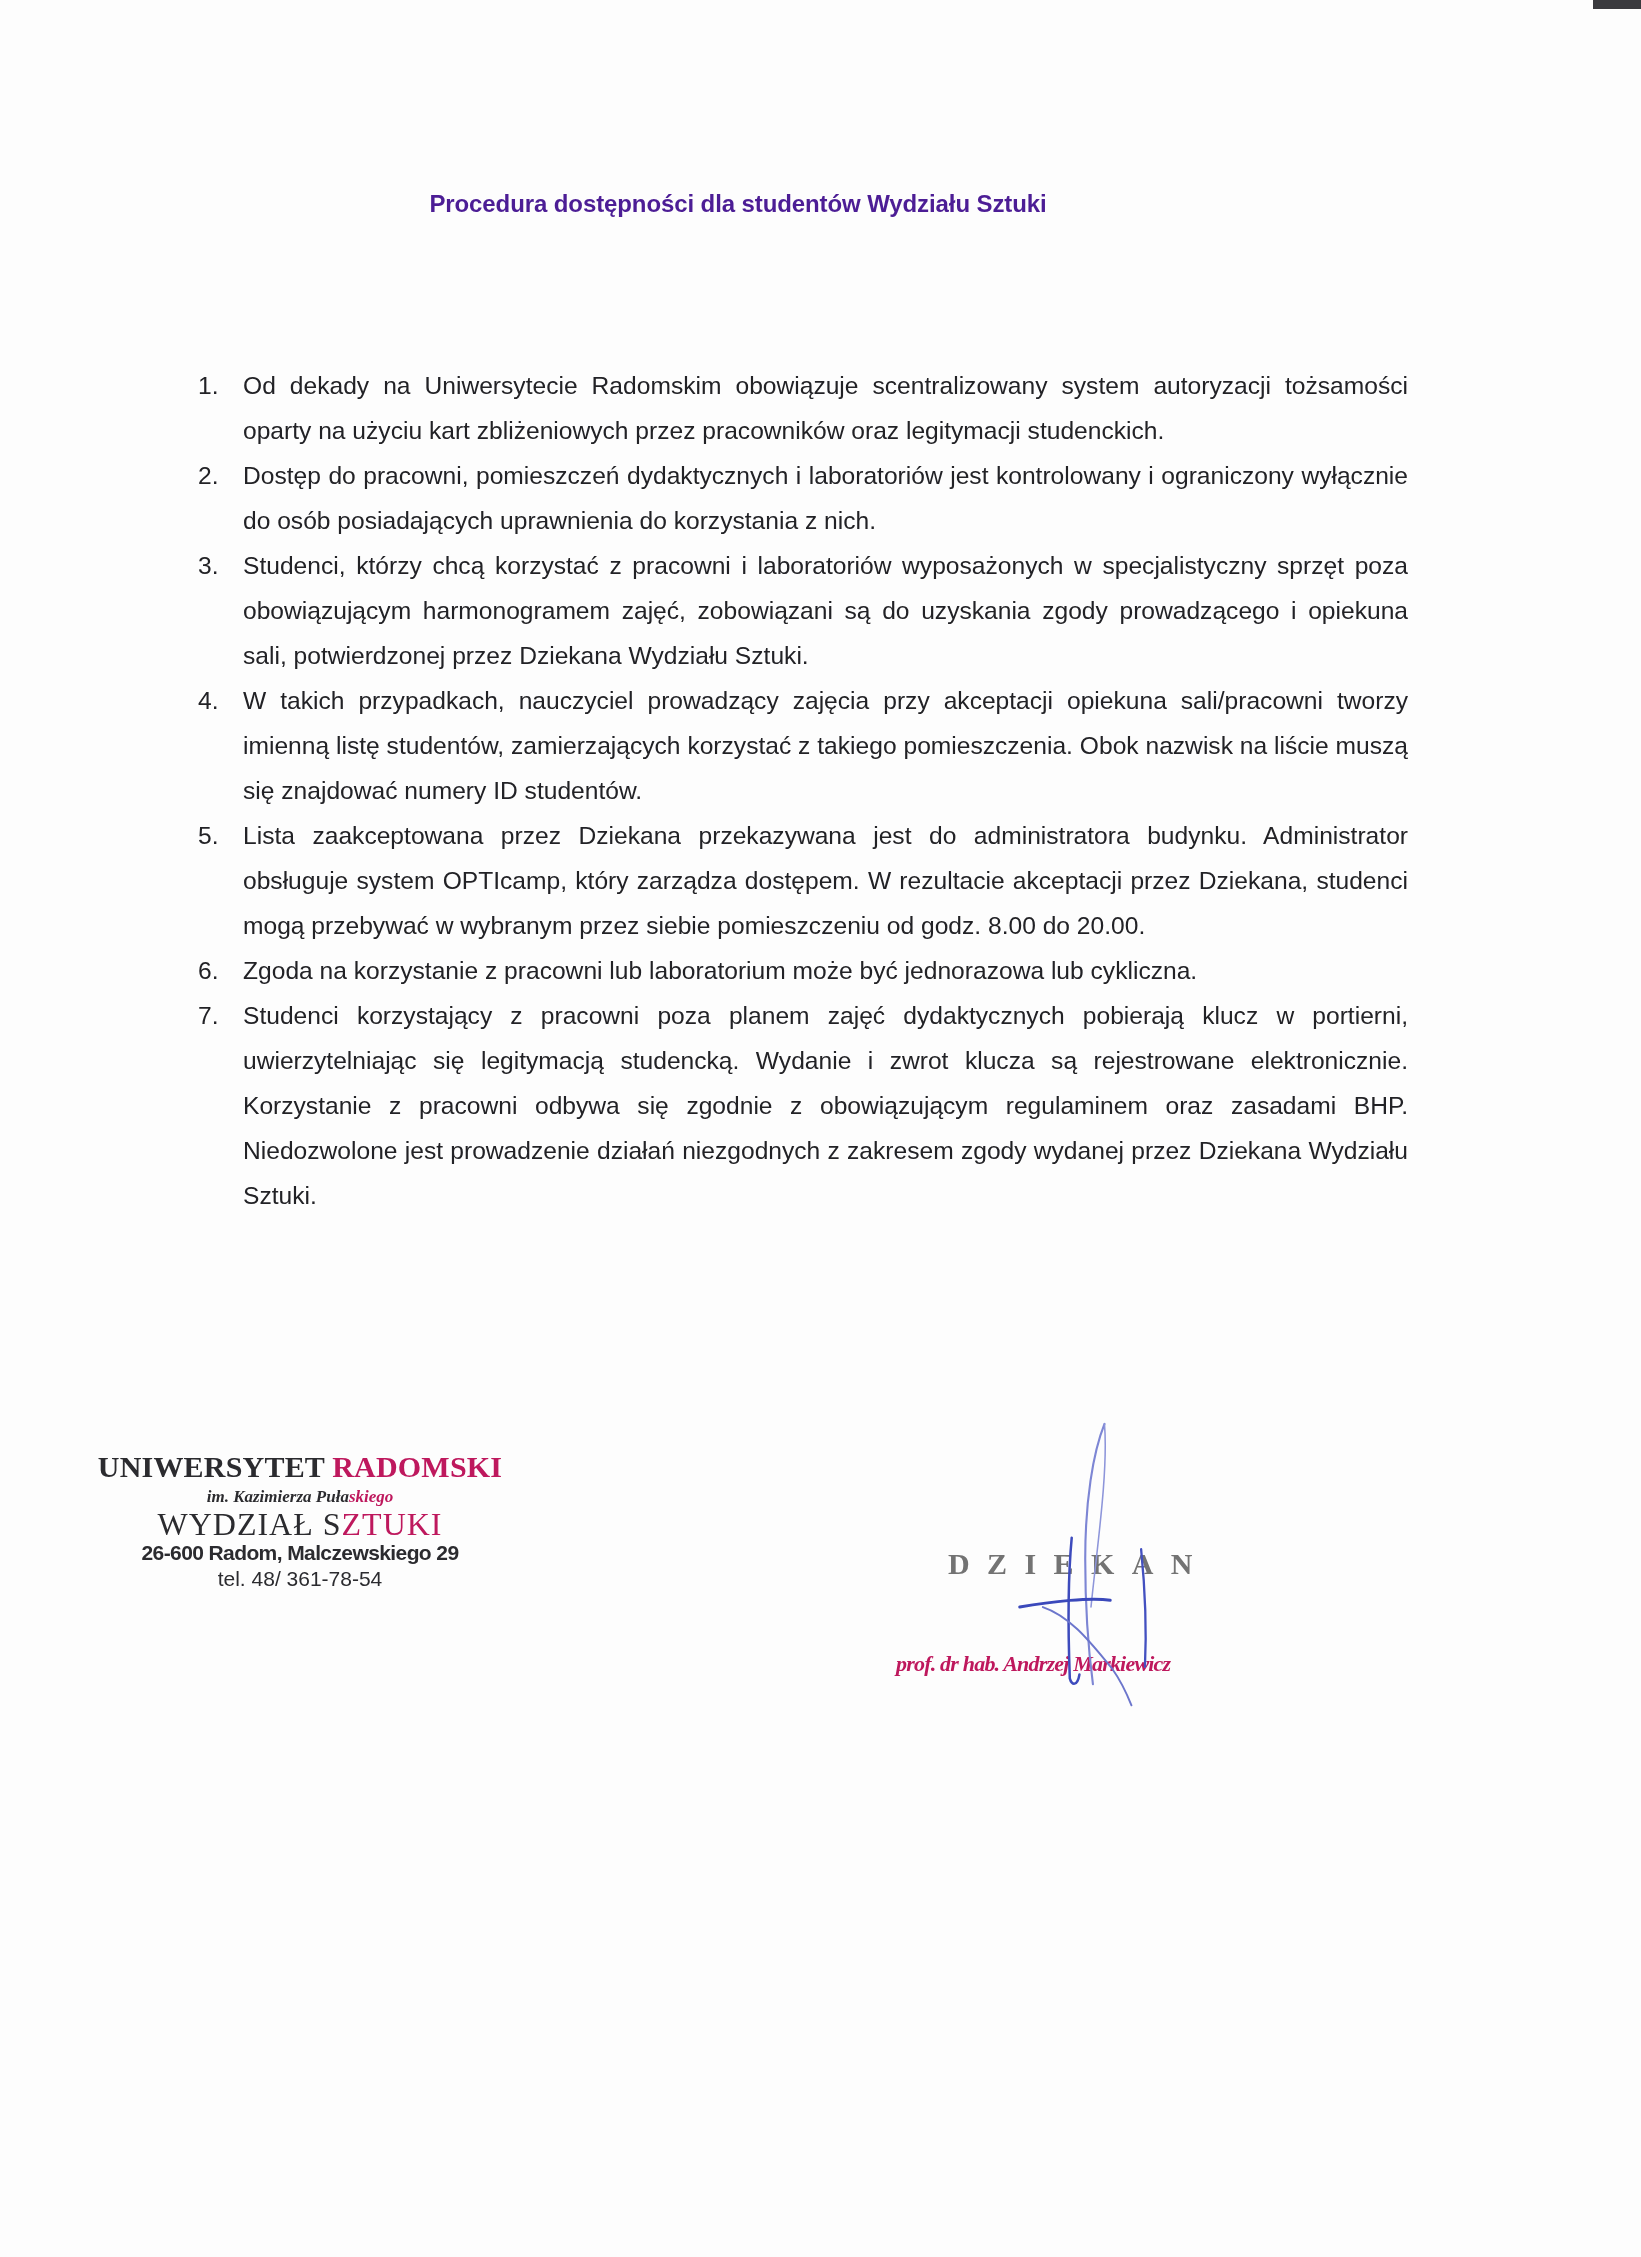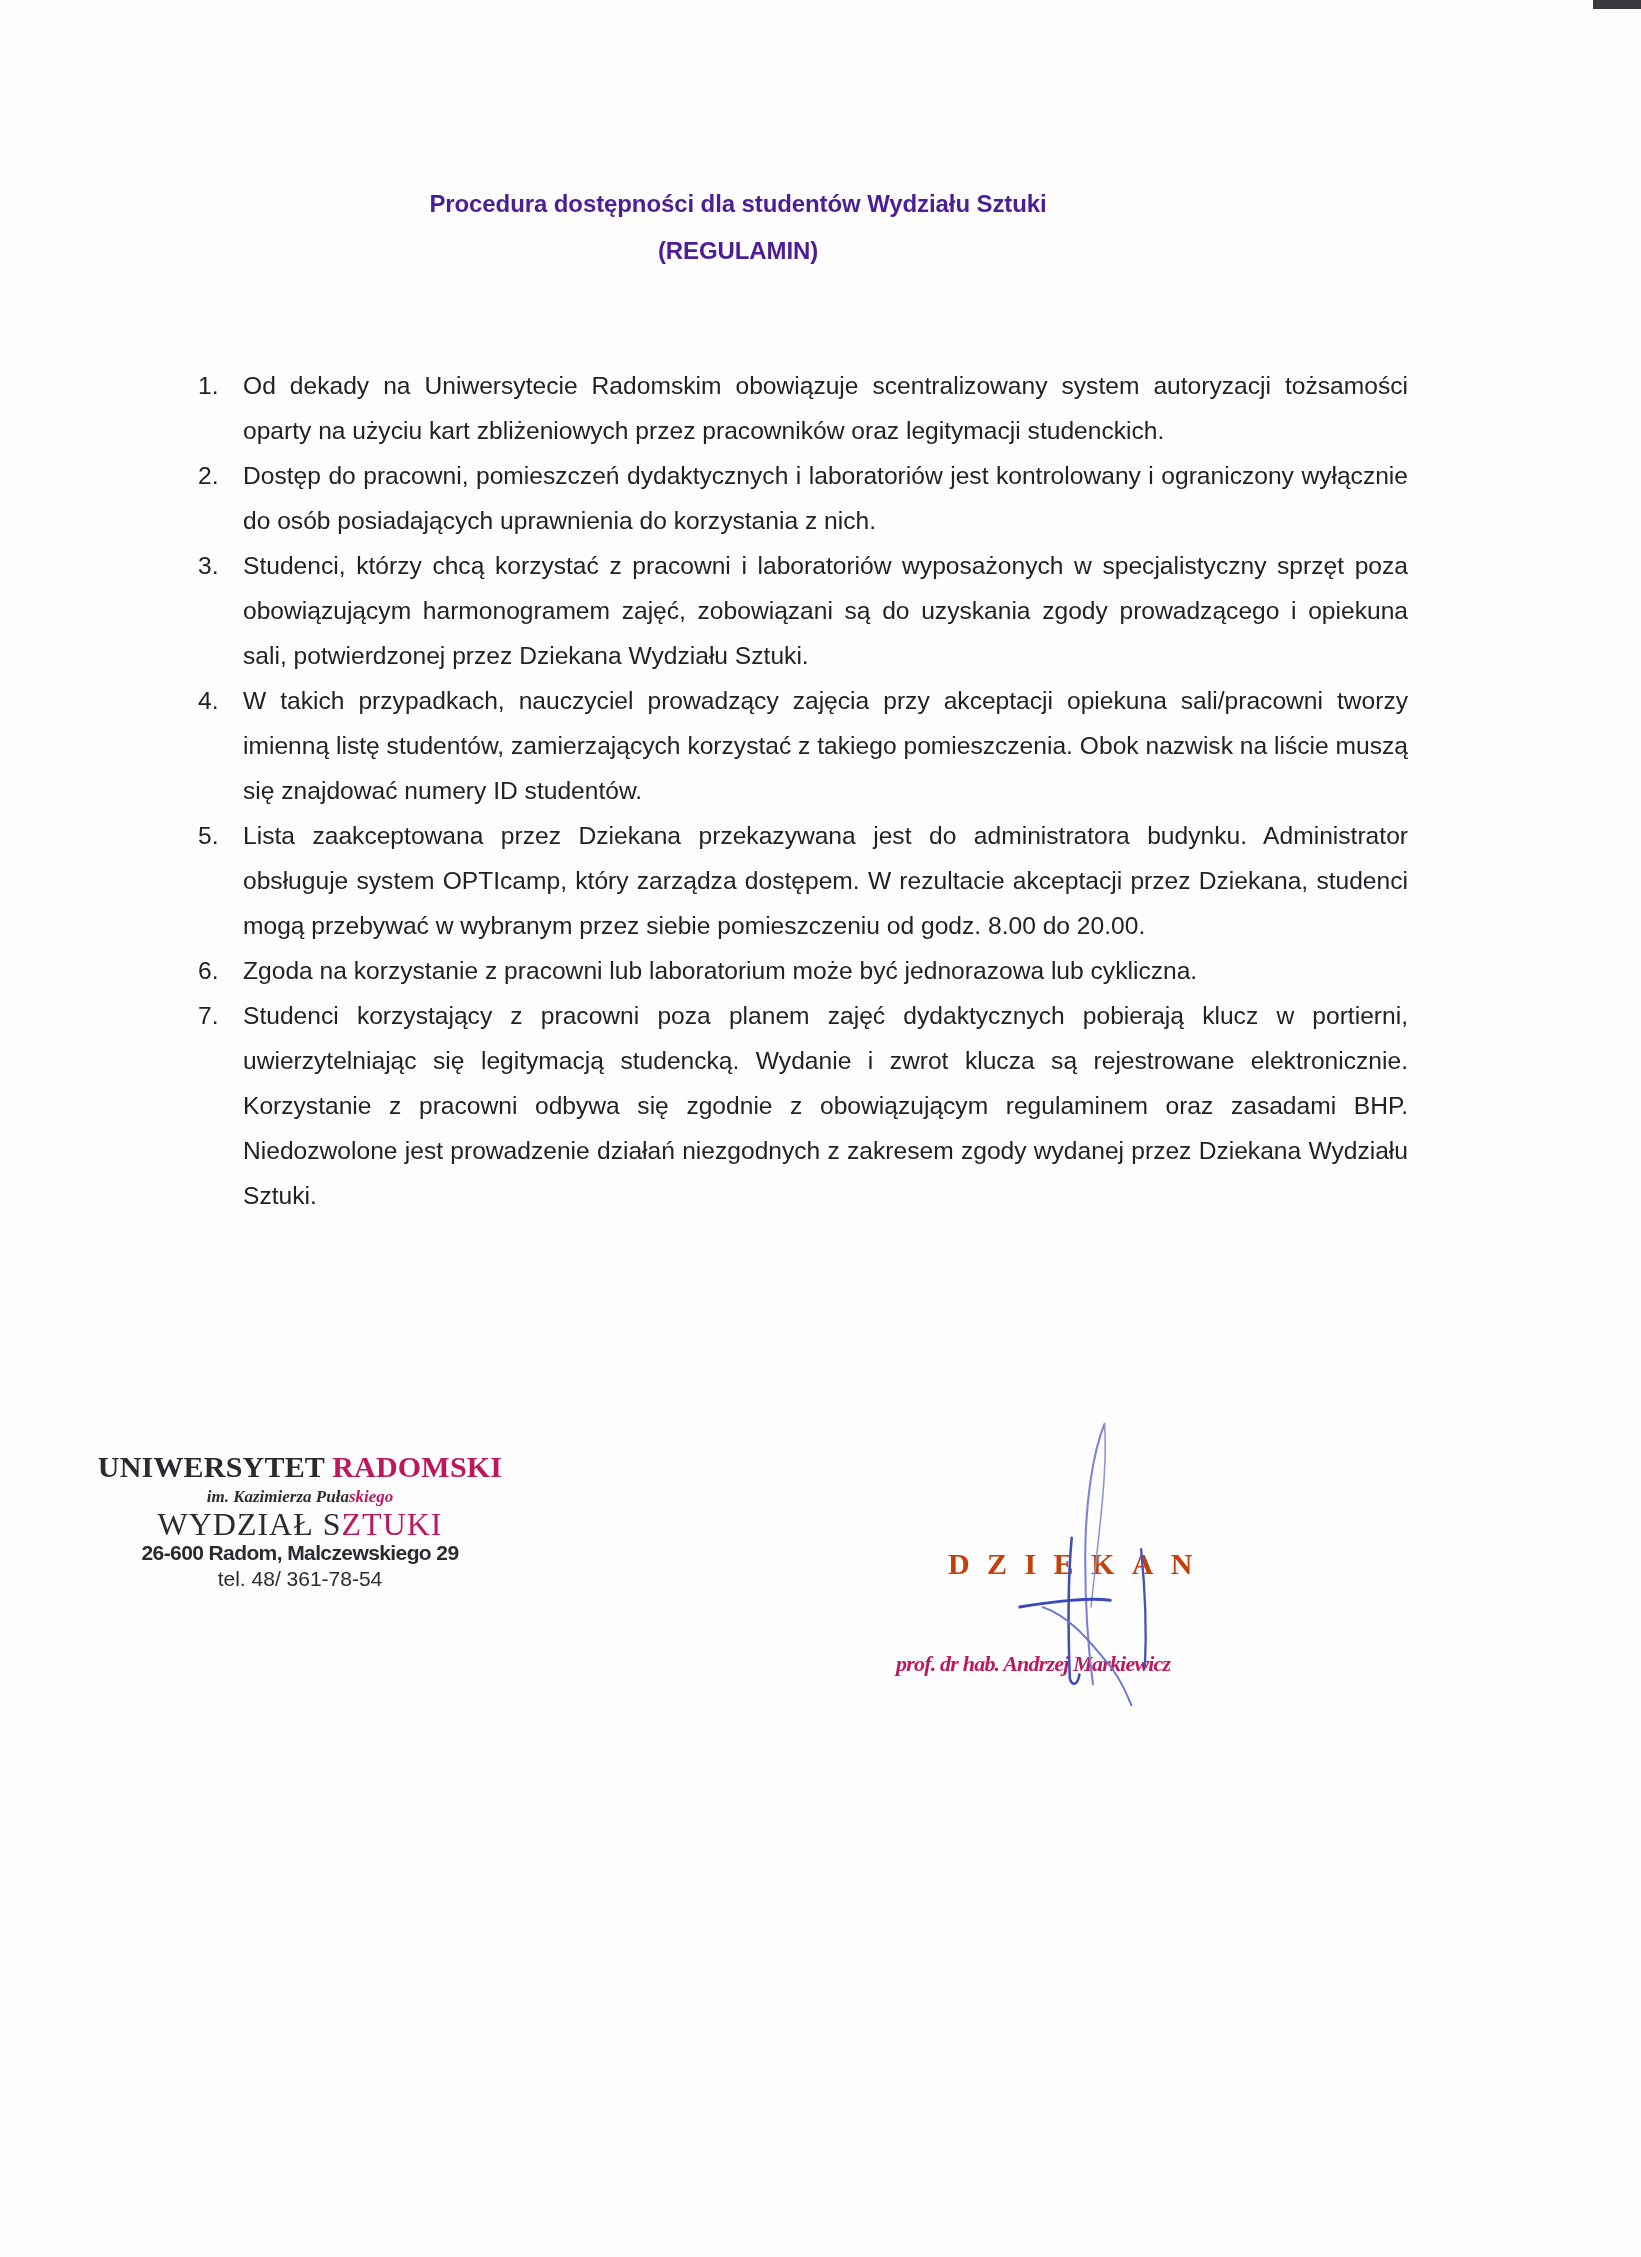--- a/index.html
+++ b/index.html
@@ -45,40 +45,39 @@
   .stamp-address {
     display: block; font-weight: bold; font-size: 21px; line-height: 27px; letter-spacing: -0.6px;
   }
   .stamp-phone {
     display: block; font-size: 21px; line-height: 25px;
   }
   .fade { color: #be185d; }
   .dean-title {
     position: absolute; left: 948px; top: 1547px;
     font-family: "Liberation Serif", "DejaVu Serif", serif; font-weight: bold;
-    font-size: 30px; letter-spacing: 17.4px; color: #c2410c;
+    font-size: 30px; letter-spacing: 17.4px; color: #737373;
   }
   .dean-name {
     position: absolute; left: 896px; top: 1651px;
     font-family: "Liberation Serif", "DejaVu Serif", serif; font-weight: bold; font-style: italic;
     font-size: 22px; letter-spacing: -0.8px; color: #be185d;
   }
   .signature {
     position: absolute; left: 985px; top: 1414px; width: 212px; height: 309px;
     pointer-events: none;
   }
 </style>
 </head>
 <body>
 
 <div class="scan-mark"></div>
 
 <div class="title-block">
   <span class="title-line">Procedura dostępności dla studentów Wydziału Sztuki</span>
-  <span class="title-line">(REGULAMIN)</span>
 </div>
 
 <ol class="rules">
   <li class="rule">
     <span class="rule-num">1.</span>
     <span class="rule-text">Od dekady na Uniwersytecie Radomskim obowiązuje scentralizowany system autoryzacji tożsamości oparty na użyciu kart zbliżeniowych przez pracowników oraz legitymacji studenckich.</span>
   </li>
   <li class="rule">
     <span class="rule-num">2.</span>
     <span class="rule-text">Dostęp do pracowni, pomieszczeń dydaktycznych i laboratoriów jest kontrolowany i ograniczony wyłącznie do osób posiadających uprawnienia do korzystania z nich.</span>

